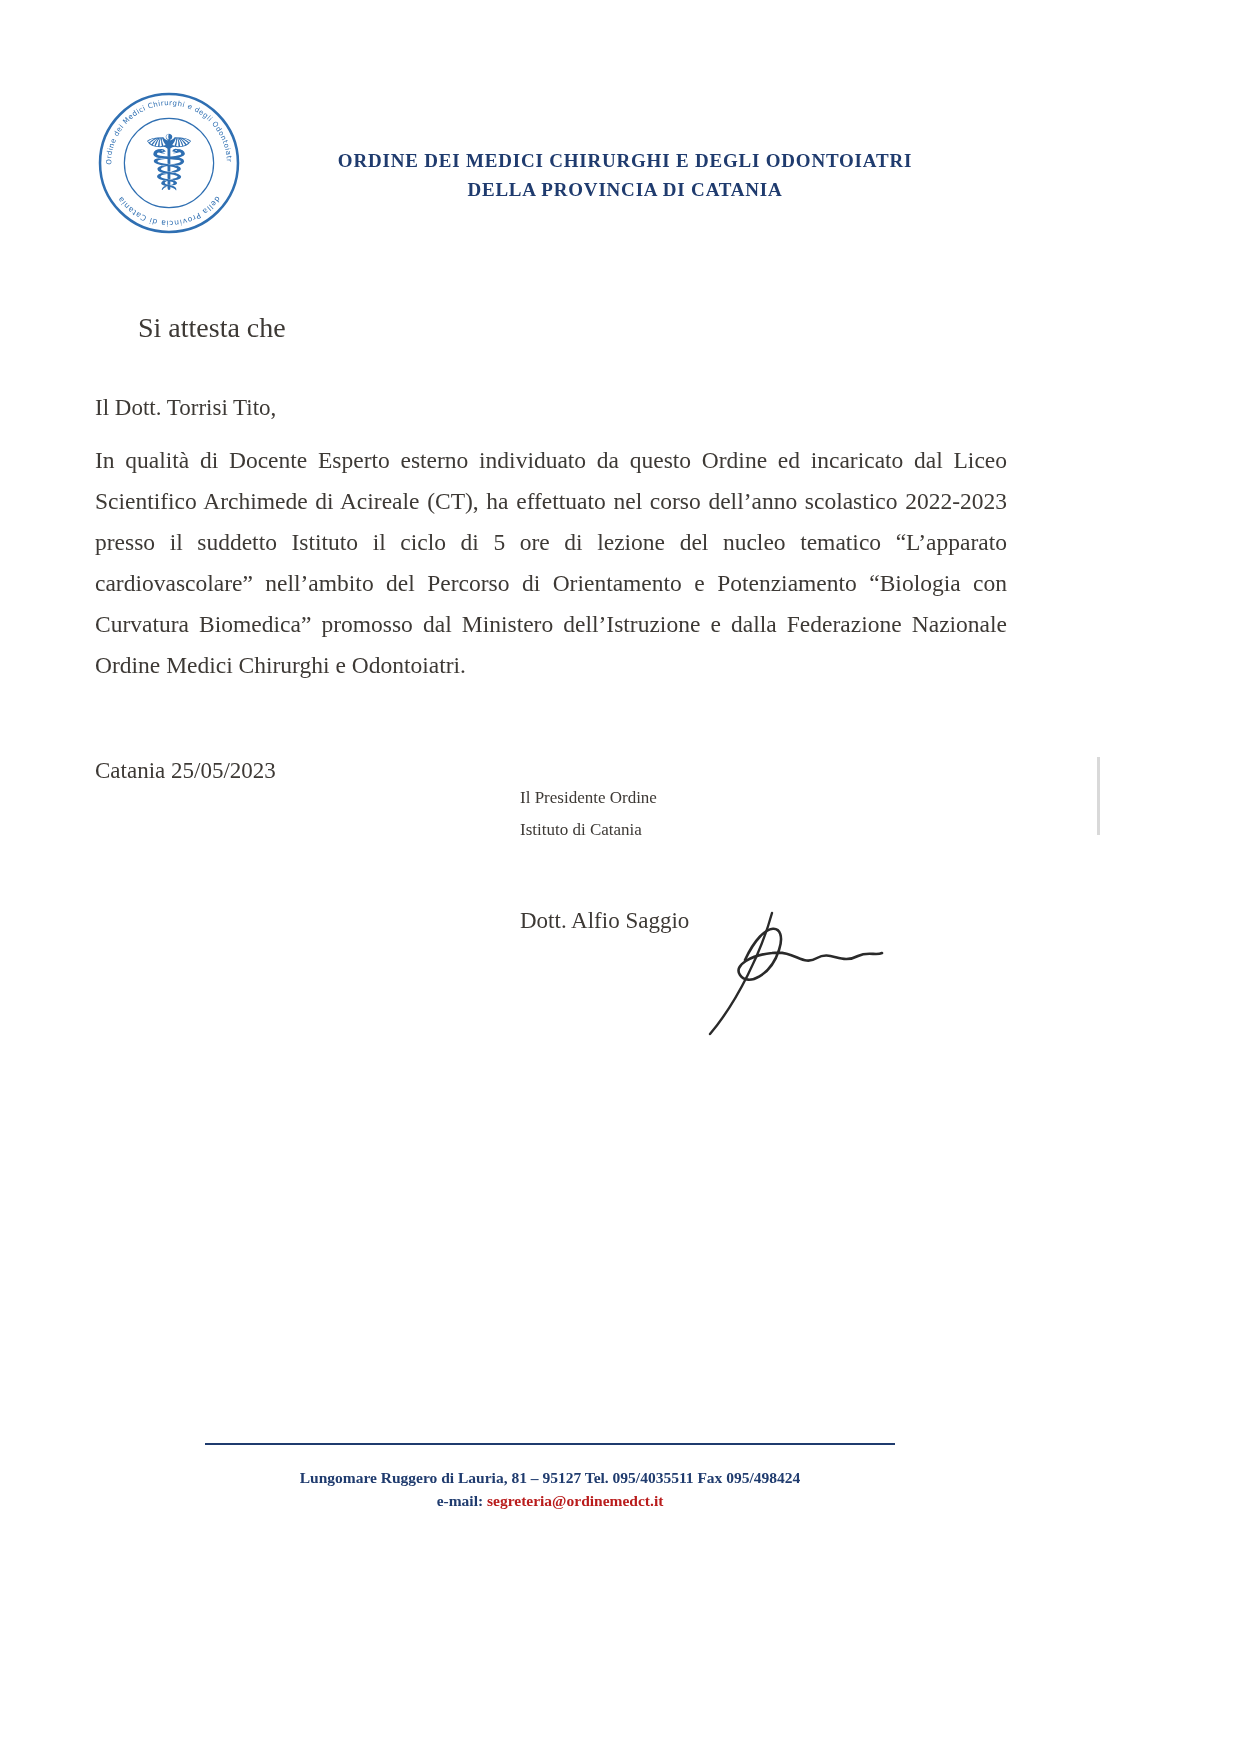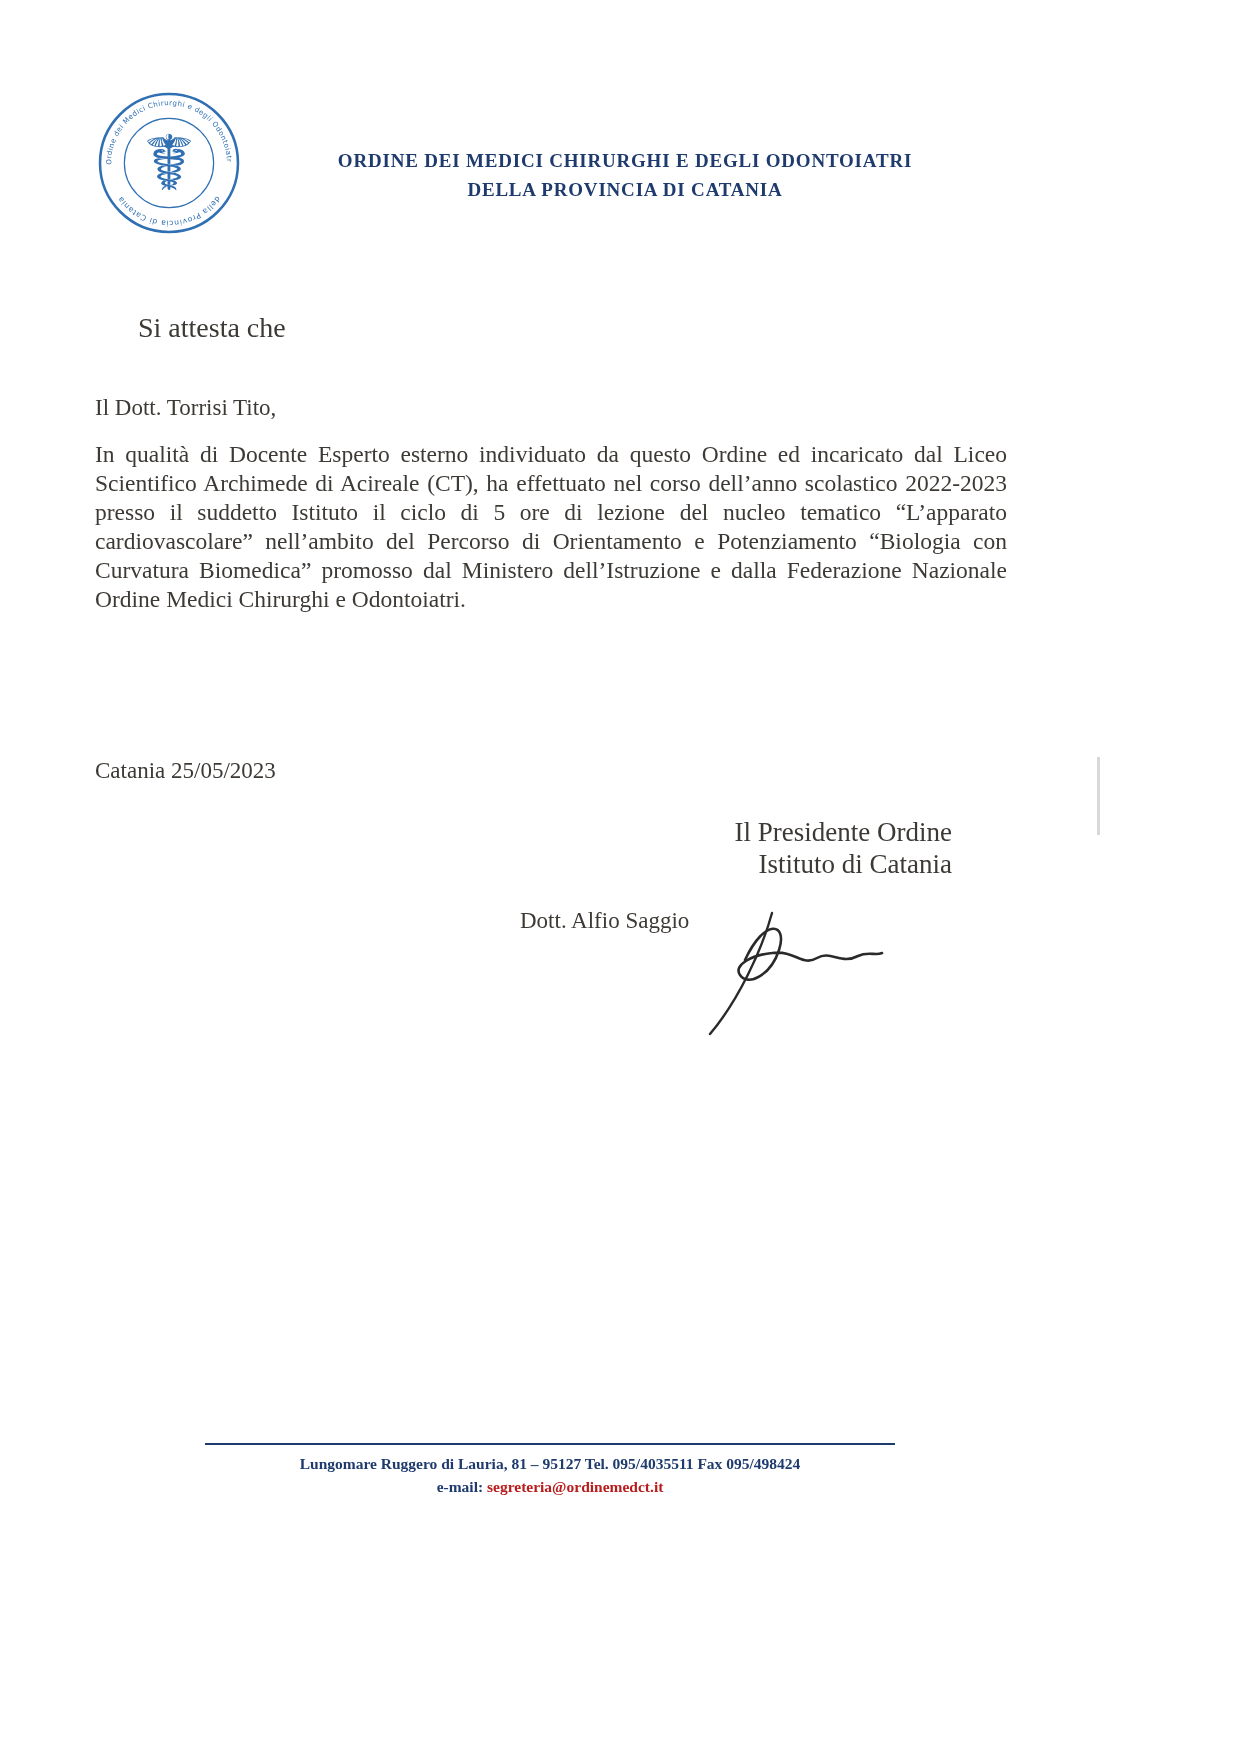--- a/index.html
+++ b/index.html
@@ -23,37 +23,37 @@
     font-weight:bold;
     font-size:19px;
     letter-spacing:0.8px;
     line-height:29px;
   }
   
   .attest{position:absolute;left:95px;top:312px;font-size:28px;margin-left:43px;}
   .recipient{position:absolute;left:95px;top:375px;font-size:23px;margin-top:20px;}
   .paragraph{
     position:absolute;left:95px;top:440px;width:912px;
-    font-size:23.5px;line-height:29px;text-align:justify;
+    font-size:23.5px;line-height:41px;text-align:justify;
   }
   .place-date{position:absolute;left:95px;top:722px;font-size:23px;margin-top:36px;}
   .signer-block{
-    position:absolute;left:520px;top:816px;width:432px;
-    text-align:right;font-size:27px;line-height:32px;
+    position:absolute;left:520px;top:782px;width:432px;
+    text-align:left;font-size:17px;line-height:32px;
   }
   .signer-name{
     position:absolute;left:520px;top:908px;width:432px;
     font-size:23px;
   }
   .signature-svg{position:absolute;left:690px;top:905px;width:200px;height:135px;}
   
   .footer{
     position:absolute;left:205px;top:1443px;width:690px;
     border-top:2px solid #1f3b6e;
-    padding-top:7px;
+    padding-top:21px;
     text-align:center;
     color:#1f3b6e;
     font-weight:600;
     font-size:15.5px;
     line-height:23px;
   }
   .footer .email-link{color:#b91c1c;text-decoration:none;}
   
   .scan-artifact{
     position:absolute;left:1097px;top:757px;width:3px;height:78px;

